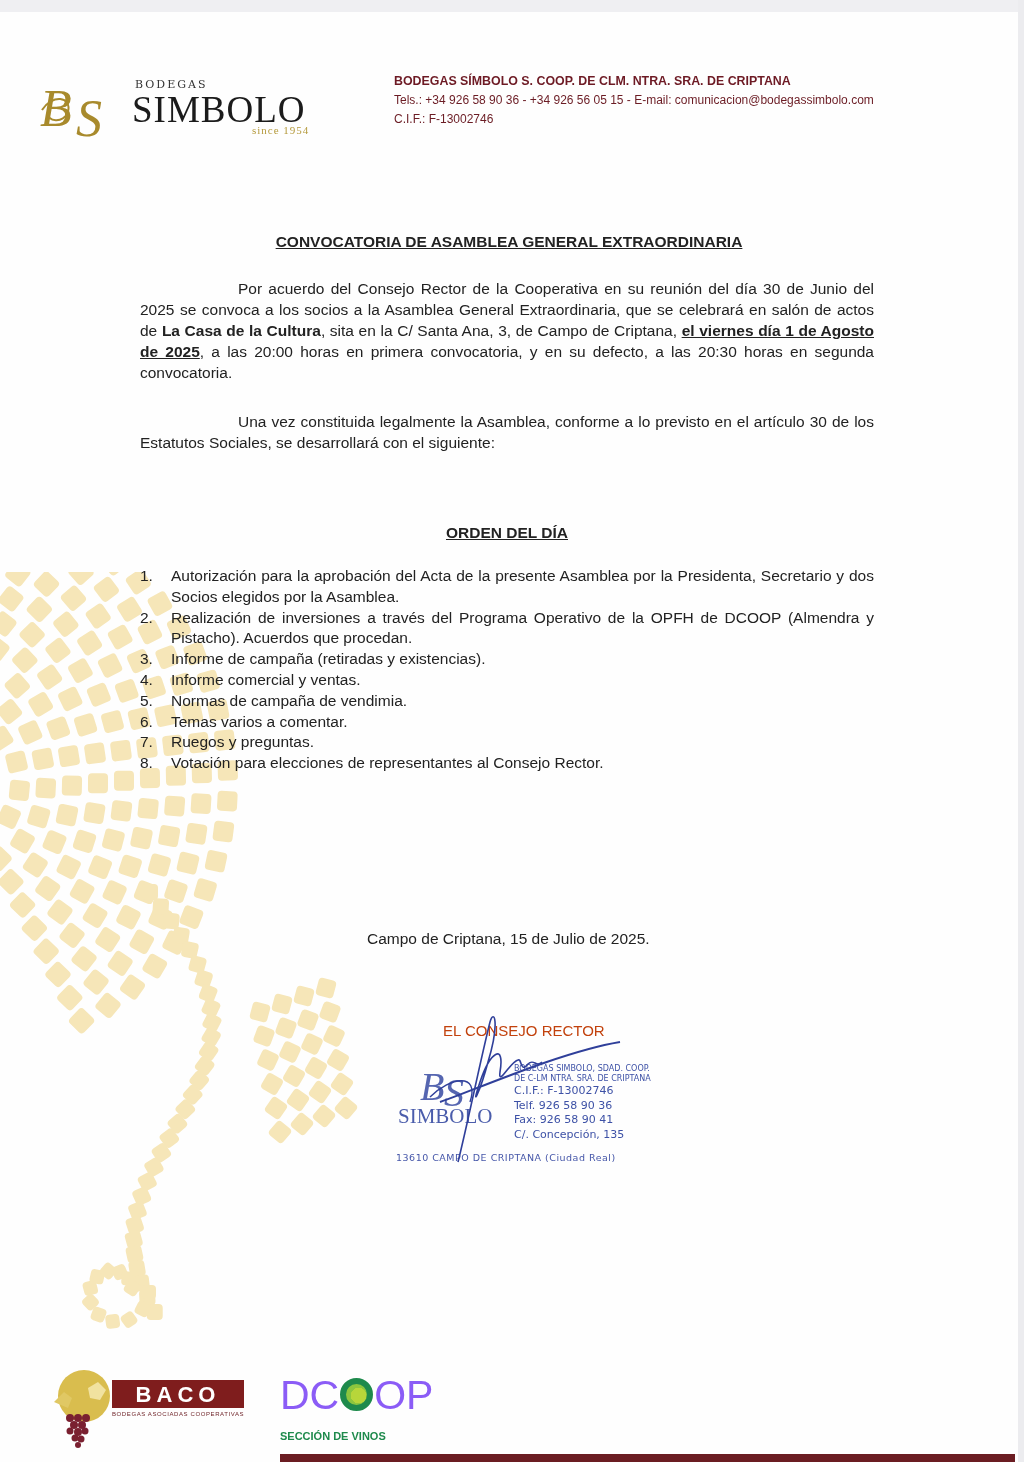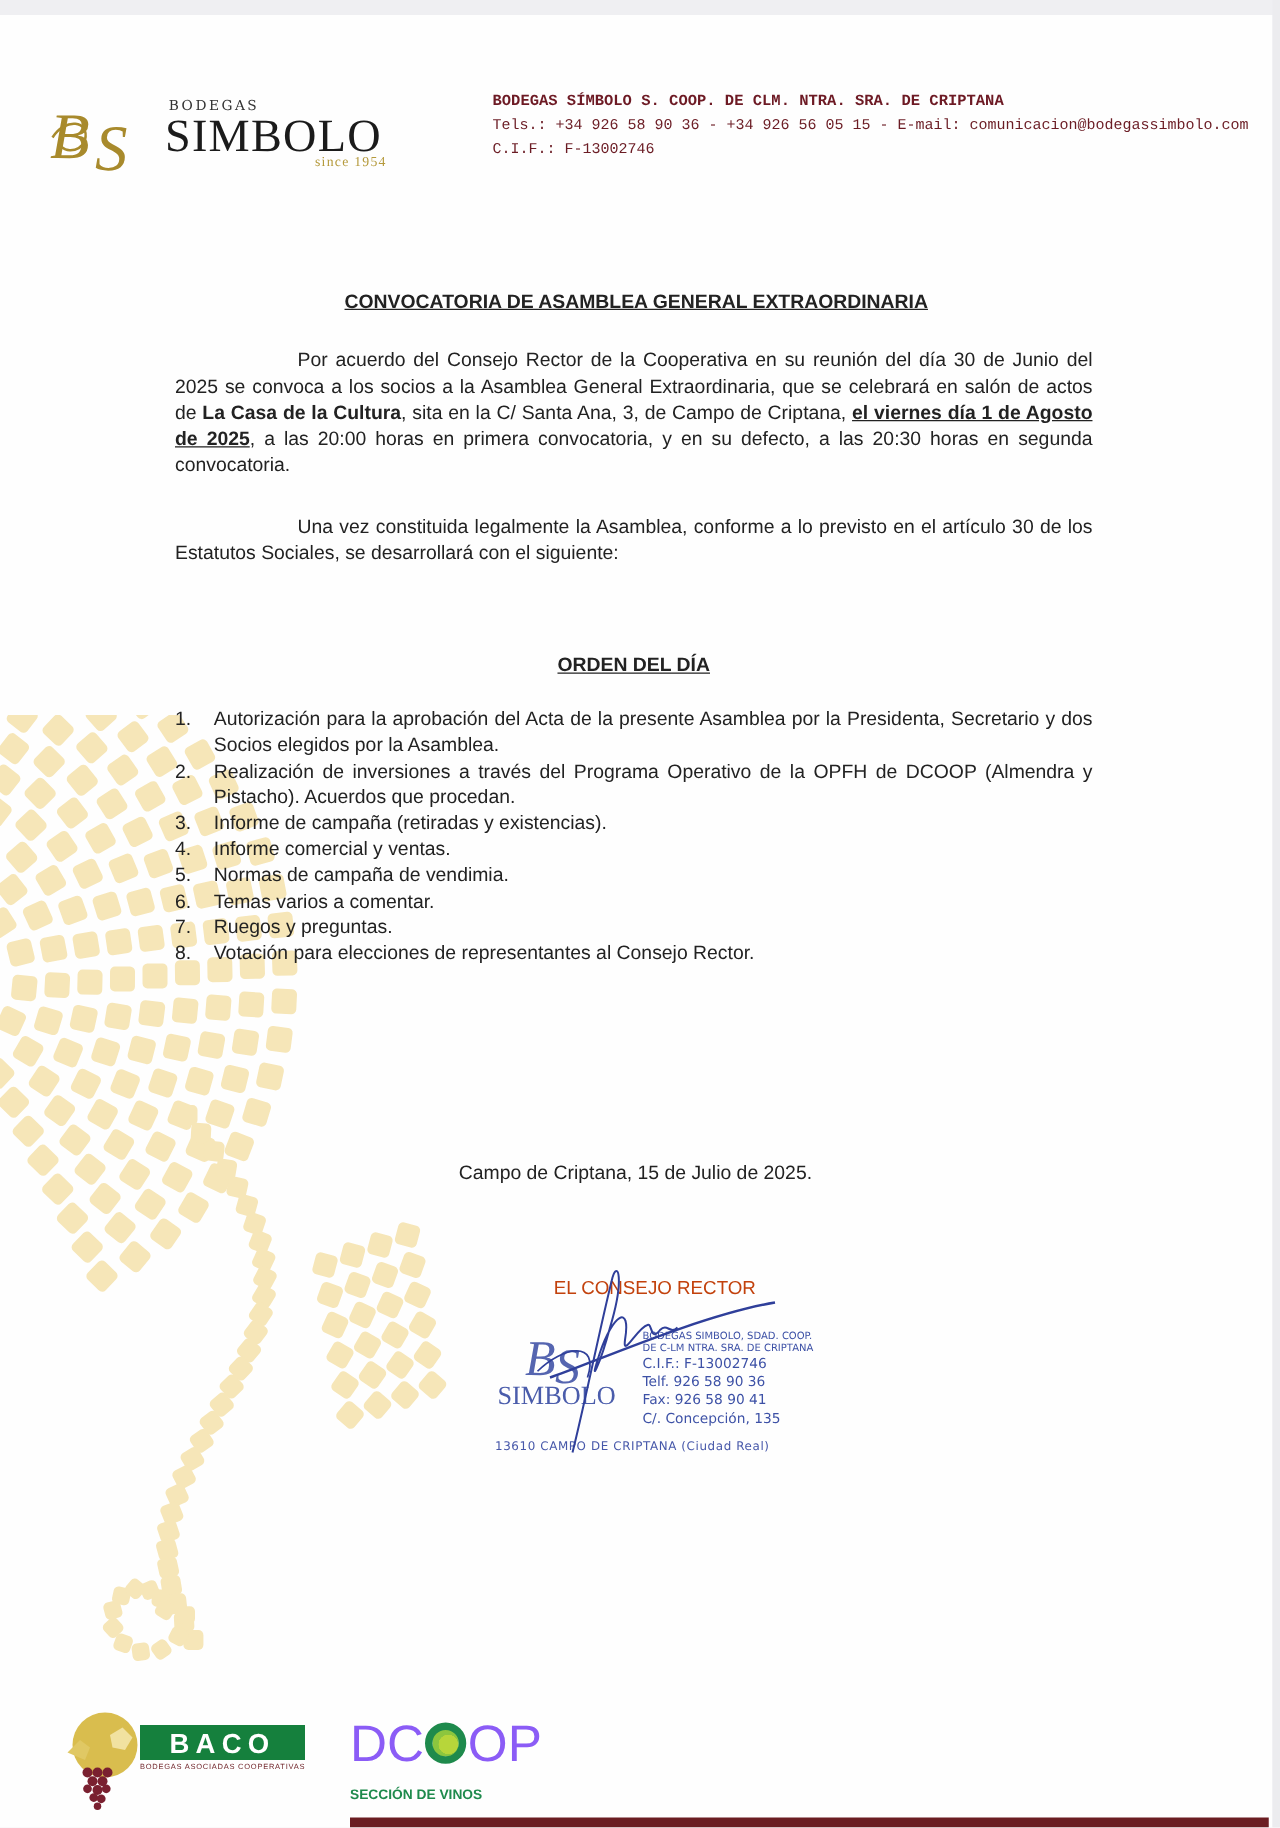--- a/index.html
+++ b/index.html
@@ -13,21 +13,21 @@
 
   
   .watermark { position: absolute; left: 0; top: 560px; width: 520px; height: 780px; }
 
   
   .logo-bs { position: absolute; left: 38px; top: 64px; width: 90px; height: 64px; }
   .logo-text-small { position: absolute; left: 135px; top: 66px; font-family: "DejaVu Serif", serif; font-size: 11px; letter-spacing: 2px; color: #333; }
   .logo-text-big { position: absolute; left: 132px; top: 76px; font-family: "Liberation Serif", serif; font-size: 37px; letter-spacing: 1px; color: #1b1b1b; }
   .logo-text-since { position: absolute; left: 252px; top: 112px; font-family: "Liberation Serif", serif; font-size: 11px; letter-spacing: 1px; color: #b59a3c; text-align: center; }
 
-  .company-block { position: absolute; left: 394px; top: 60px; font-size: 12px; line-height: 19px; color: #6b1c24; font-family: Liberation Mono, monospace; }
+  .company-block { position: absolute; left: 394px; top: 60px; font-size: 12px; line-height: 19px; color: #6b1c24; }
   .company-name { font-weight: bold; font-size: 12.4px; color: #6d1a24; }
 
   
   .doc-title { position: absolute; left: 0; width: 1018px; top: 221px; text-align: center; font-size: 15.5px; font-weight: bold; text-decoration: underline; color: #222; }
   .para { position: absolute; left: 140px; width: 734px; font-size: 15.5px; line-height: 21px; text-align: justify; color: #222; }
   .para1 { top: 266px; }
   .para2 { top: 399px; }
   .indent { display: inline-block; width: 98px; }
   .b { font-weight: bold; }
   .bu { font-weight: bold; text-decoration: underline; }
@@ -45,21 +45,21 @@
   
   .stamp { position: absolute; left: 396px; top: 1048px; width: 290px; height: 110px; color: #3a4fa8; }
   .stamp-lines { position: absolute; left: 118px; top: 4px; font-family: "DejaVu Sans", sans-serif; font-size: 11px; line-height: 14.5px; color: #3d51a6; }
   .stamp-lines .tiny { font-size: 8px; line-height: 10px; }
   .stamp-logo { position: absolute; left: 2px; top: 44px; font-family: "Liberation Serif", serif; font-size: 21px; color: #4a5cab; letter-spacing: 0; }
   .stamp-bottom { position: absolute; left: 0; top: 92px; font-family: "DejaVu Sans", sans-serif; font-size: 9.5px; color: #4657a9; letter-spacing: 0.5px; }
   .signature { position: absolute; left: 410px; top: 990px; width: 220px; height: 180px; }
 
   
   .baco { position: absolute; left: 48px; top: 1356px; width: 200px; height: 80px; }
-  .baco-box { position: absolute; left: 64px; top: 12px; width: 132px; height: 28px; background: #15803d; color: #fff; font-weight: bold; font-size: 22px; letter-spacing: 5px; text-align: center; line-height: 29px; }
+  .baco-box { position: absolute; left: 64px; top: 12px; width: 132px; height: 28px; background: #7f1d1d; color: #fff; font-weight: bold; font-size: 22px; letter-spacing: 5px; text-align: center; line-height: 29px; }
   .baco-sub { position: absolute; left: 64px; top: 43px; font-size: 6px; letter-spacing: 0.6px; color: #6c1f24; white-space: nowrap; }
   .dcoop { position: absolute; left: 280px; top: 1360px; font-family: "Liberation Sans", sans-serif; font-weight: normal; font-size: 41px; color: #8b5cf6; letter-spacing: 0; line-height: 46px; }
   .dcoop .o-ring { display: inline-block; width: 33px; height: 33px; border-radius: 50%; border: 6px solid #1e8a4c; vertical-align: -2px; margin: 0 1px; background: radial-gradient(circle at 60% 55%, #b7d63a 0 45%, #8cc63e 46% 100%); }
   .dcoop-sub { position: absolute; left: 280px; top: 1418px; font-size: 11px; font-weight: bold; color: #1e8a4c; }
   .footer-bar { position: absolute; left: 280px; top: 1442px; width: 735px; height: 11px; background: #6b1d22; }
 </style>
 </head>
 <body>
 
 <div class="page">

